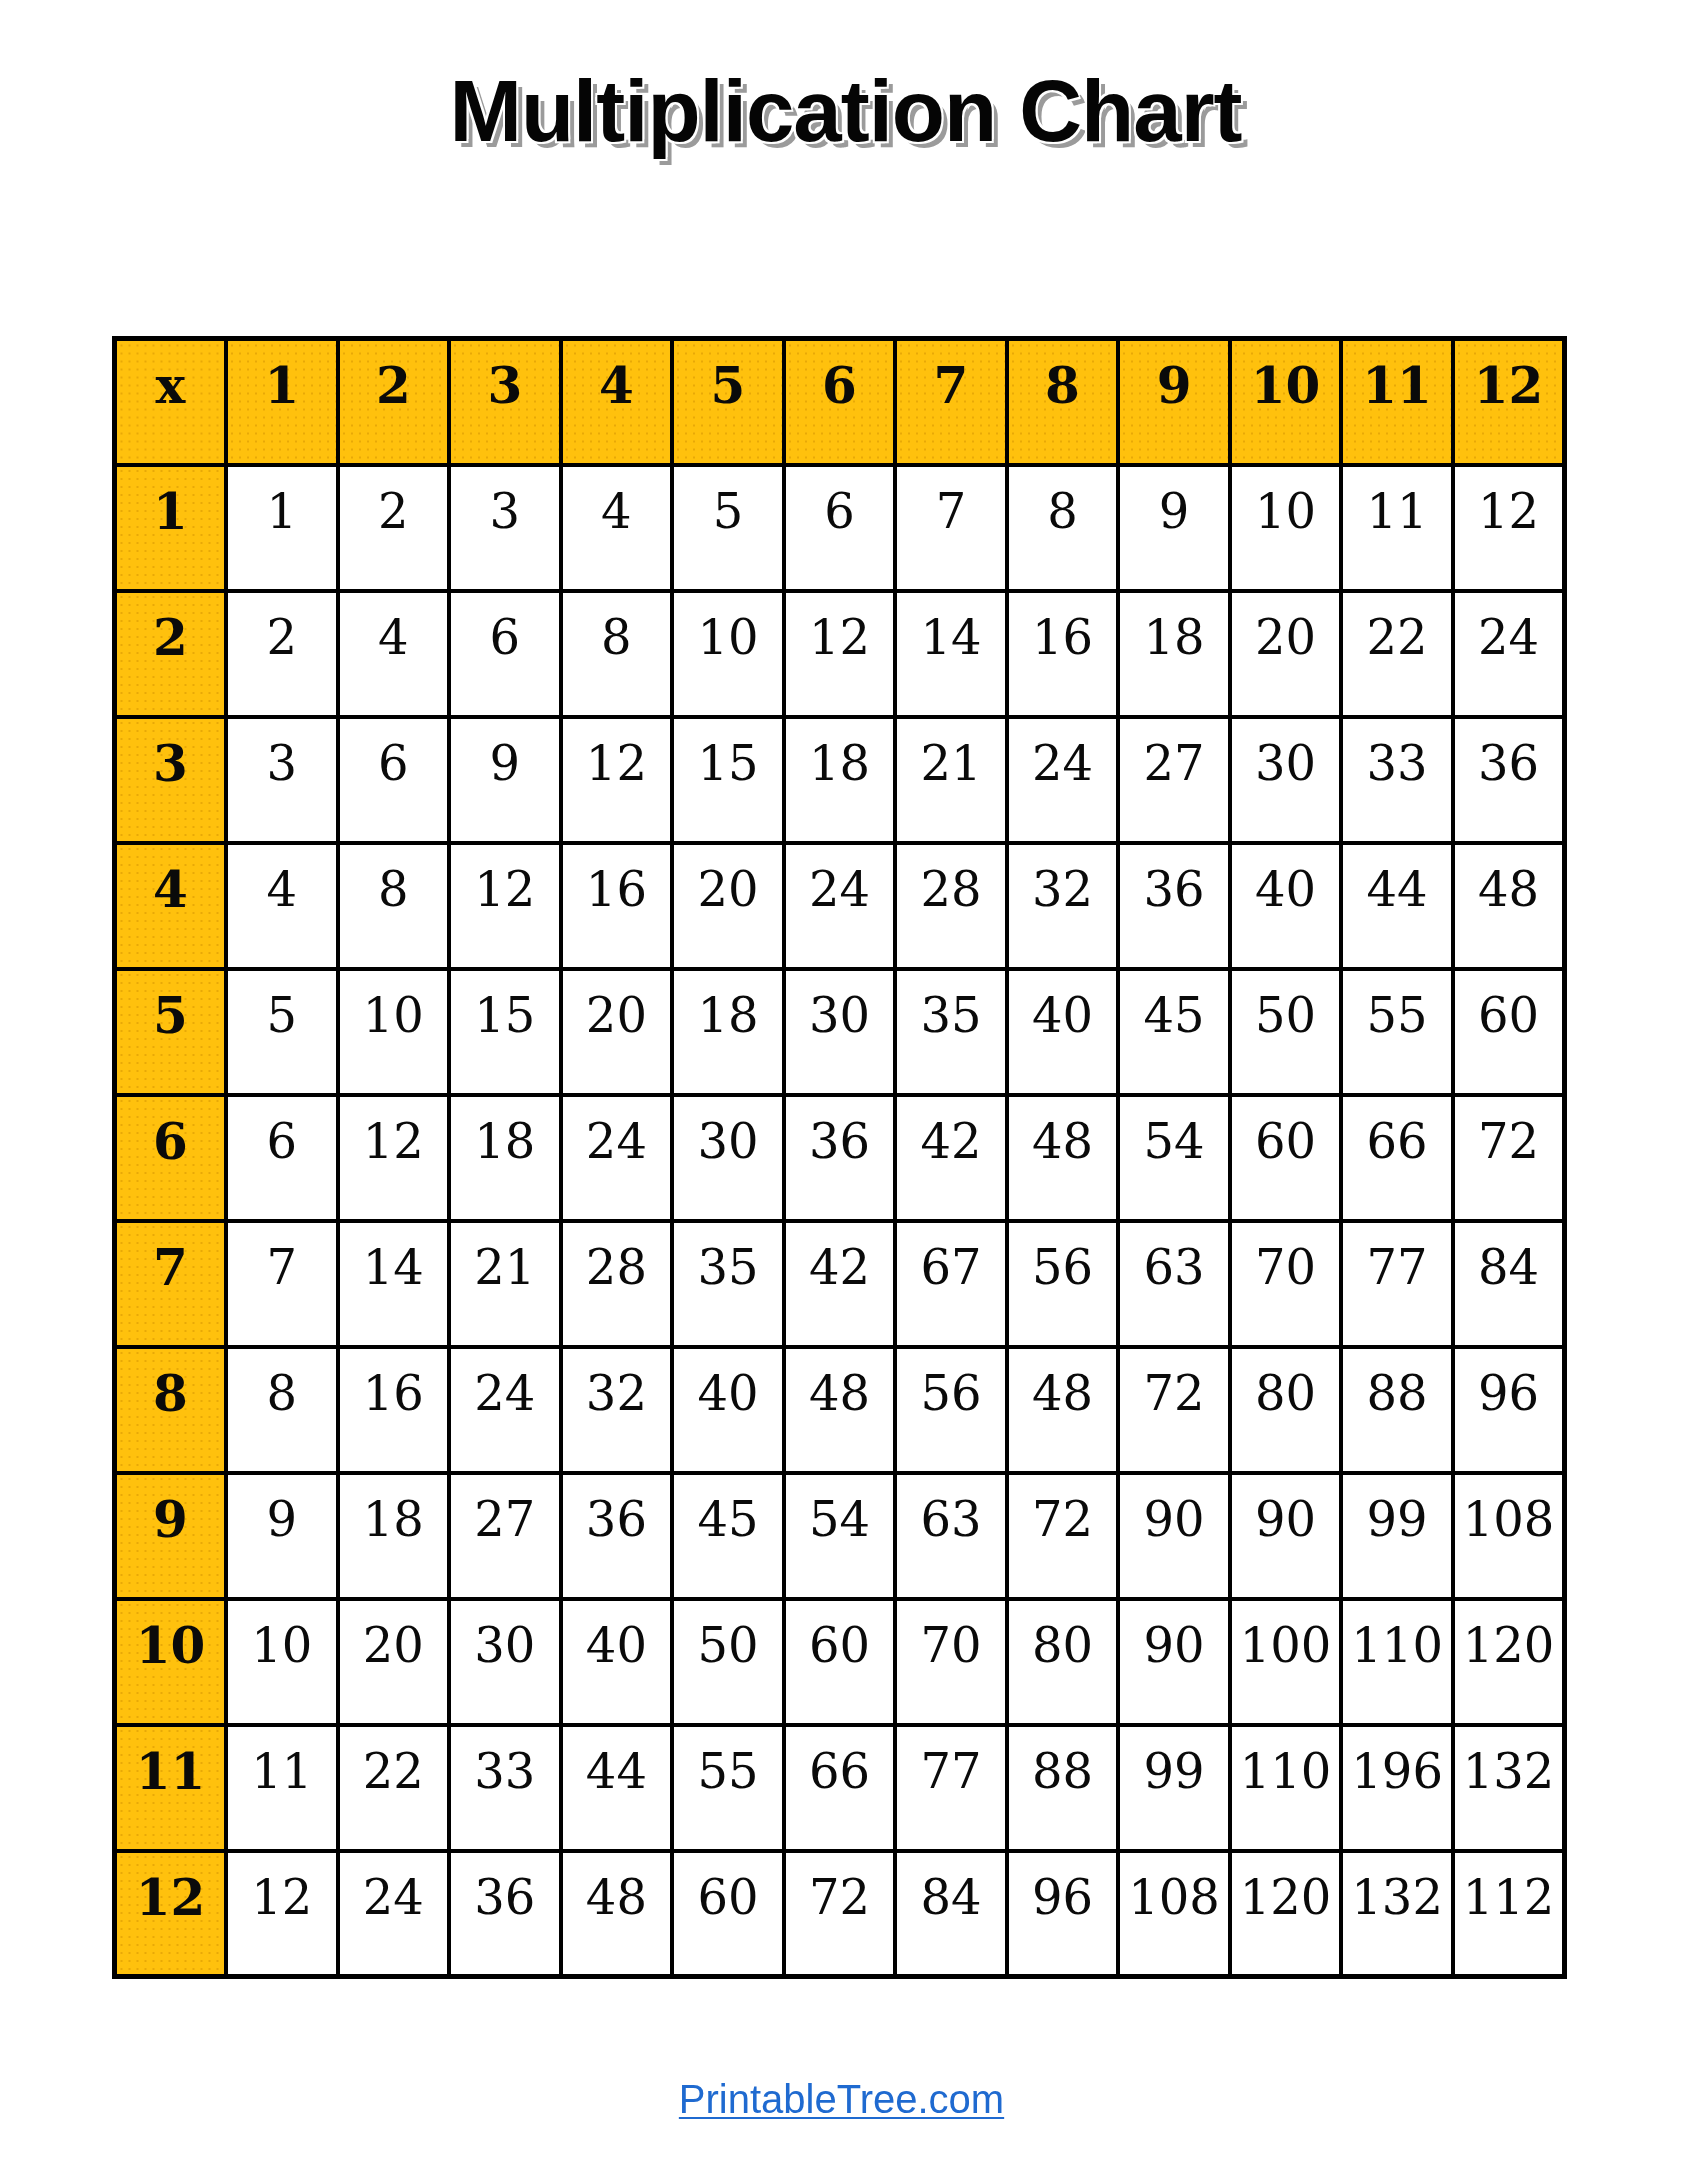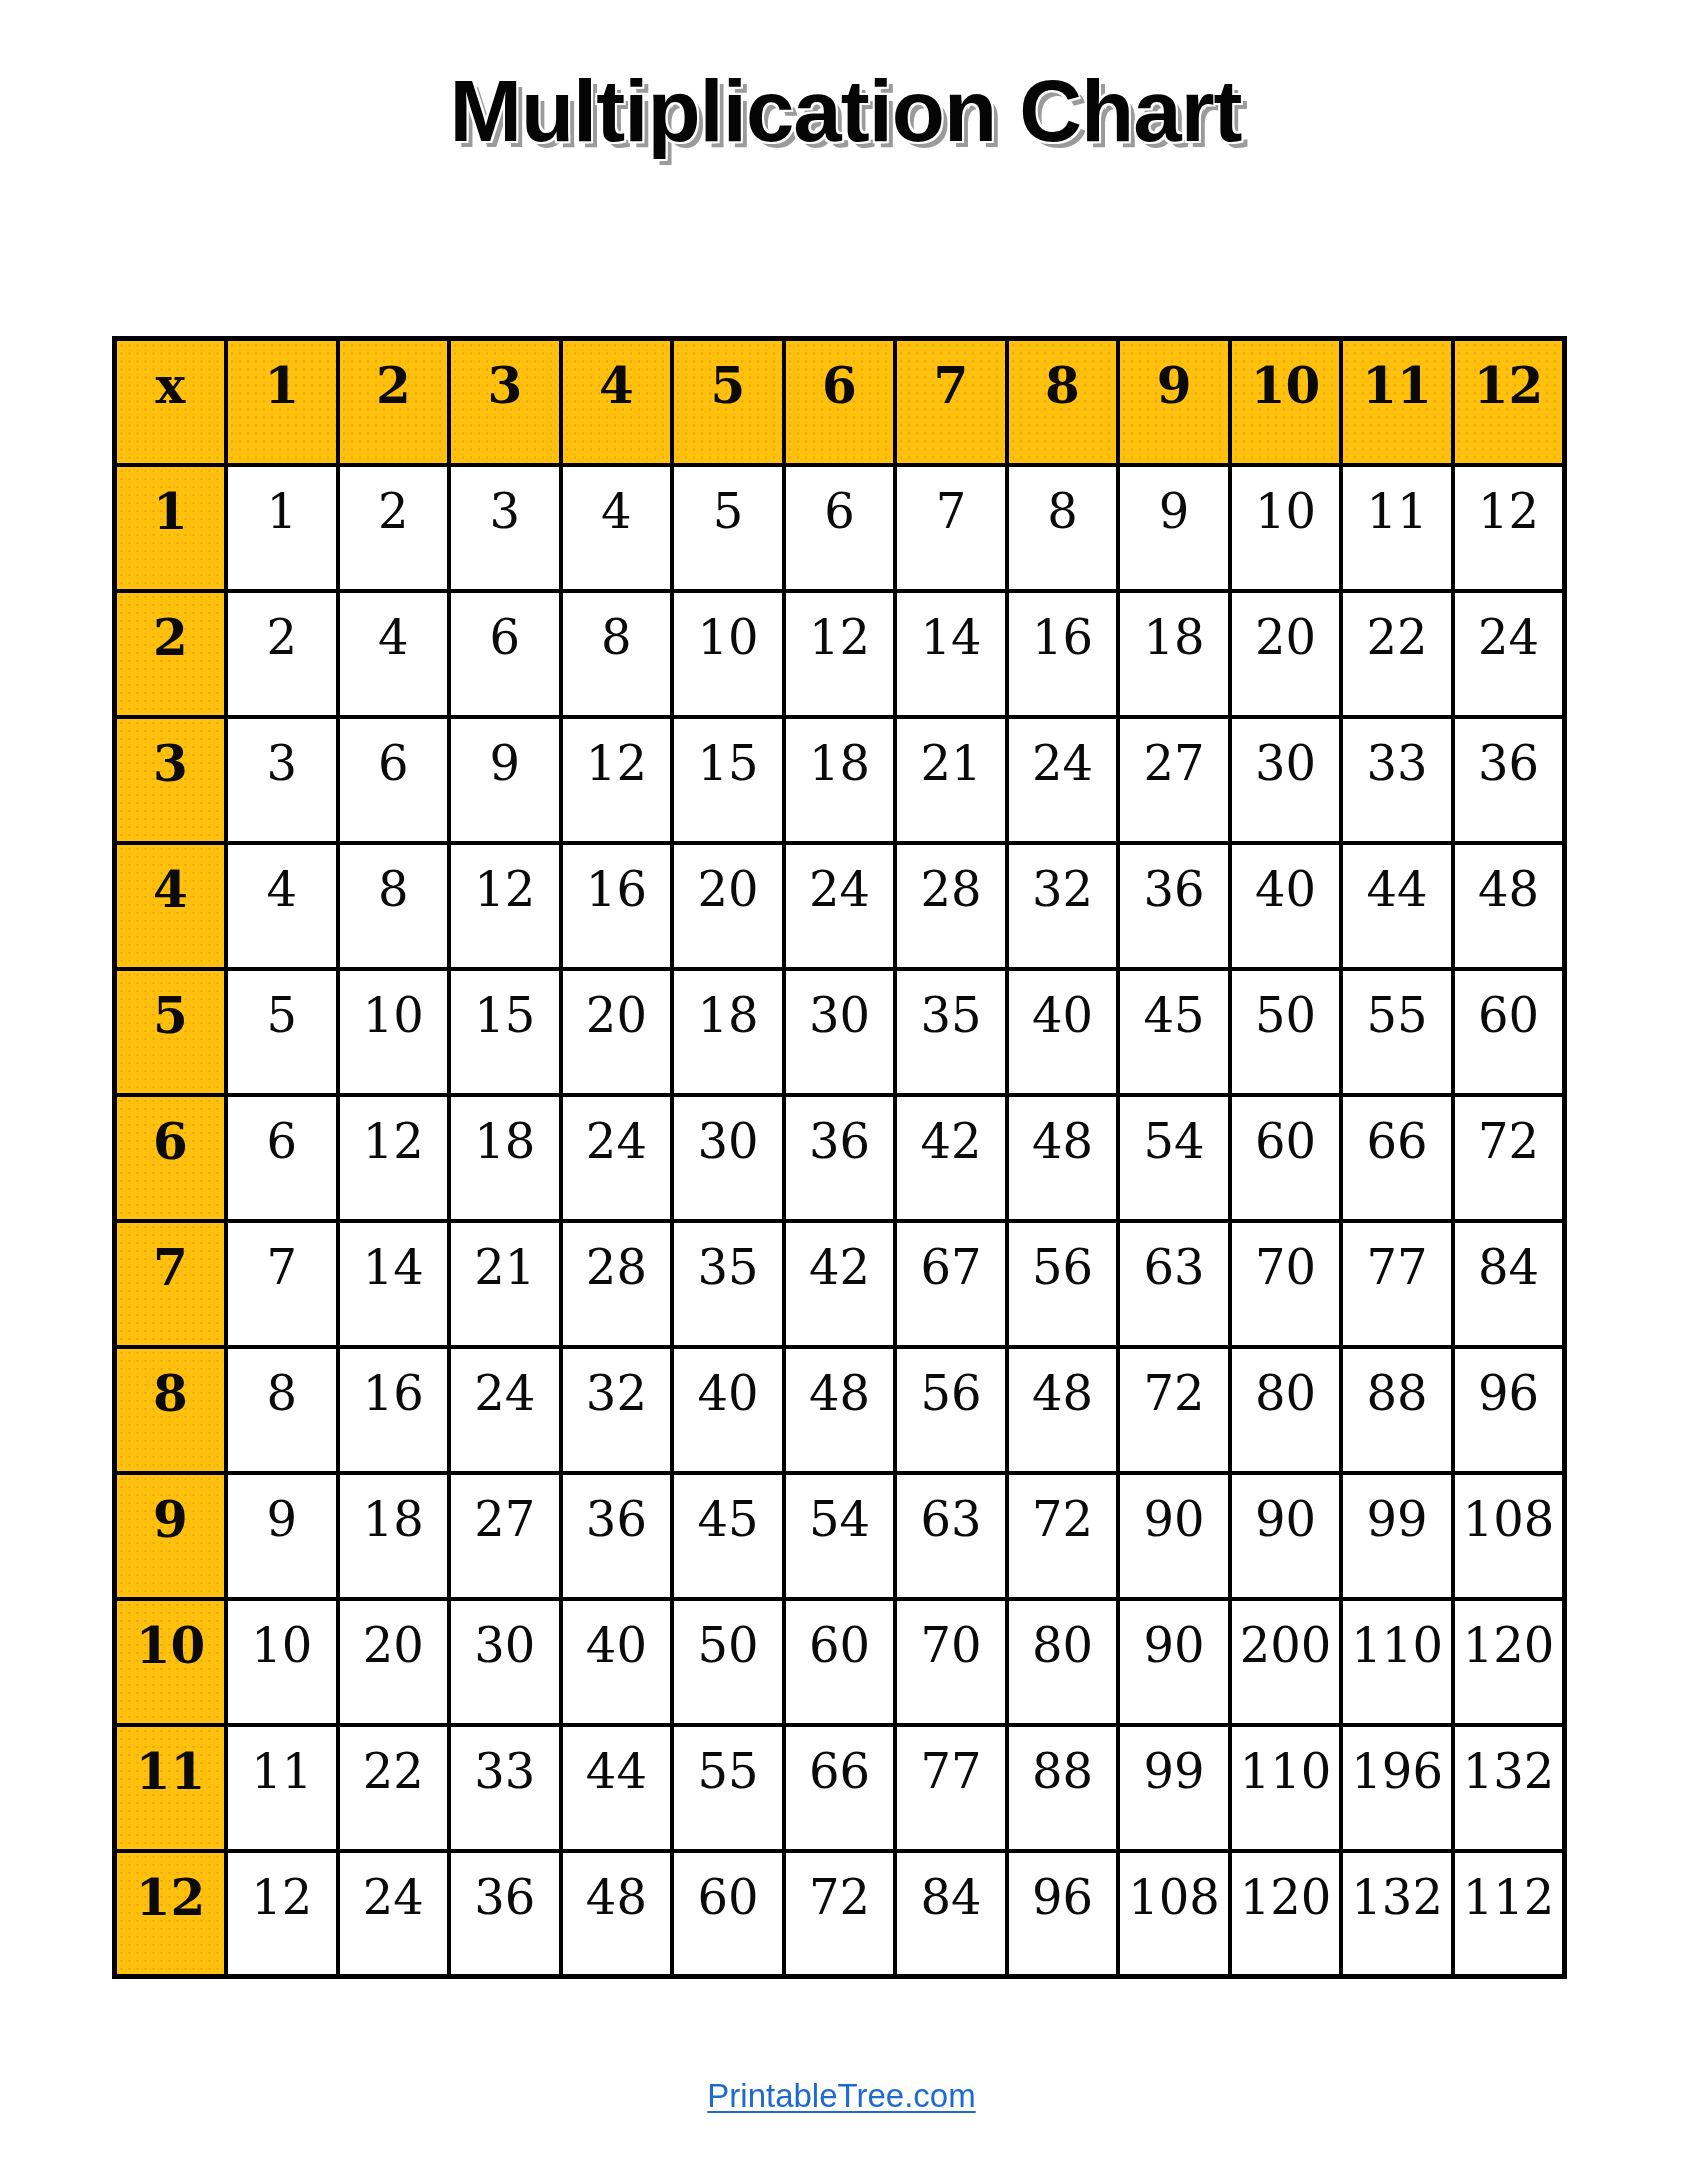--- a/index.html
+++ b/index.html
@@ -60,21 +60,21 @@
     background-image:radial-gradient(rgba(205,140,0,0.45) 1.2px, transparent 1.3px);
     background-size:8px 8px;
   }
   .footer{
     position:absolute;
     top:2077px;left:0;width:100%;
     text-align:center;
   }
   .footer a{
     font-family:"Liberation Sans",sans-serif;
-    font-size:33px;
+    font-size:40px;
     color:var(--link);
     text-decoration-thickness:2px;
     text-underline-offset:4px;
     cursor:pointer;
   }
 </style>
 </head>
 <body>
 
 <h1 class="page-title">Multiplication Chart</h1>
@@ -237,21 +237,21 @@
         <th>10</th>
         <td>10</td>
         <td>20</td>
         <td>30</td>
         <td>40</td>
         <td>50</td>
         <td>60</td>
         <td>70</td>
         <td>80</td>
         <td>90</td>
-        <td>200</td>
+        <td>100</td>
         <td>110</td>
         <td>120</td>
       </tr>
       <tr>
         <th>11</th>
         <td>11</td>
         <td>22</td>
         <td>33</td>
         <td>44</td>
         <td>55</td>

